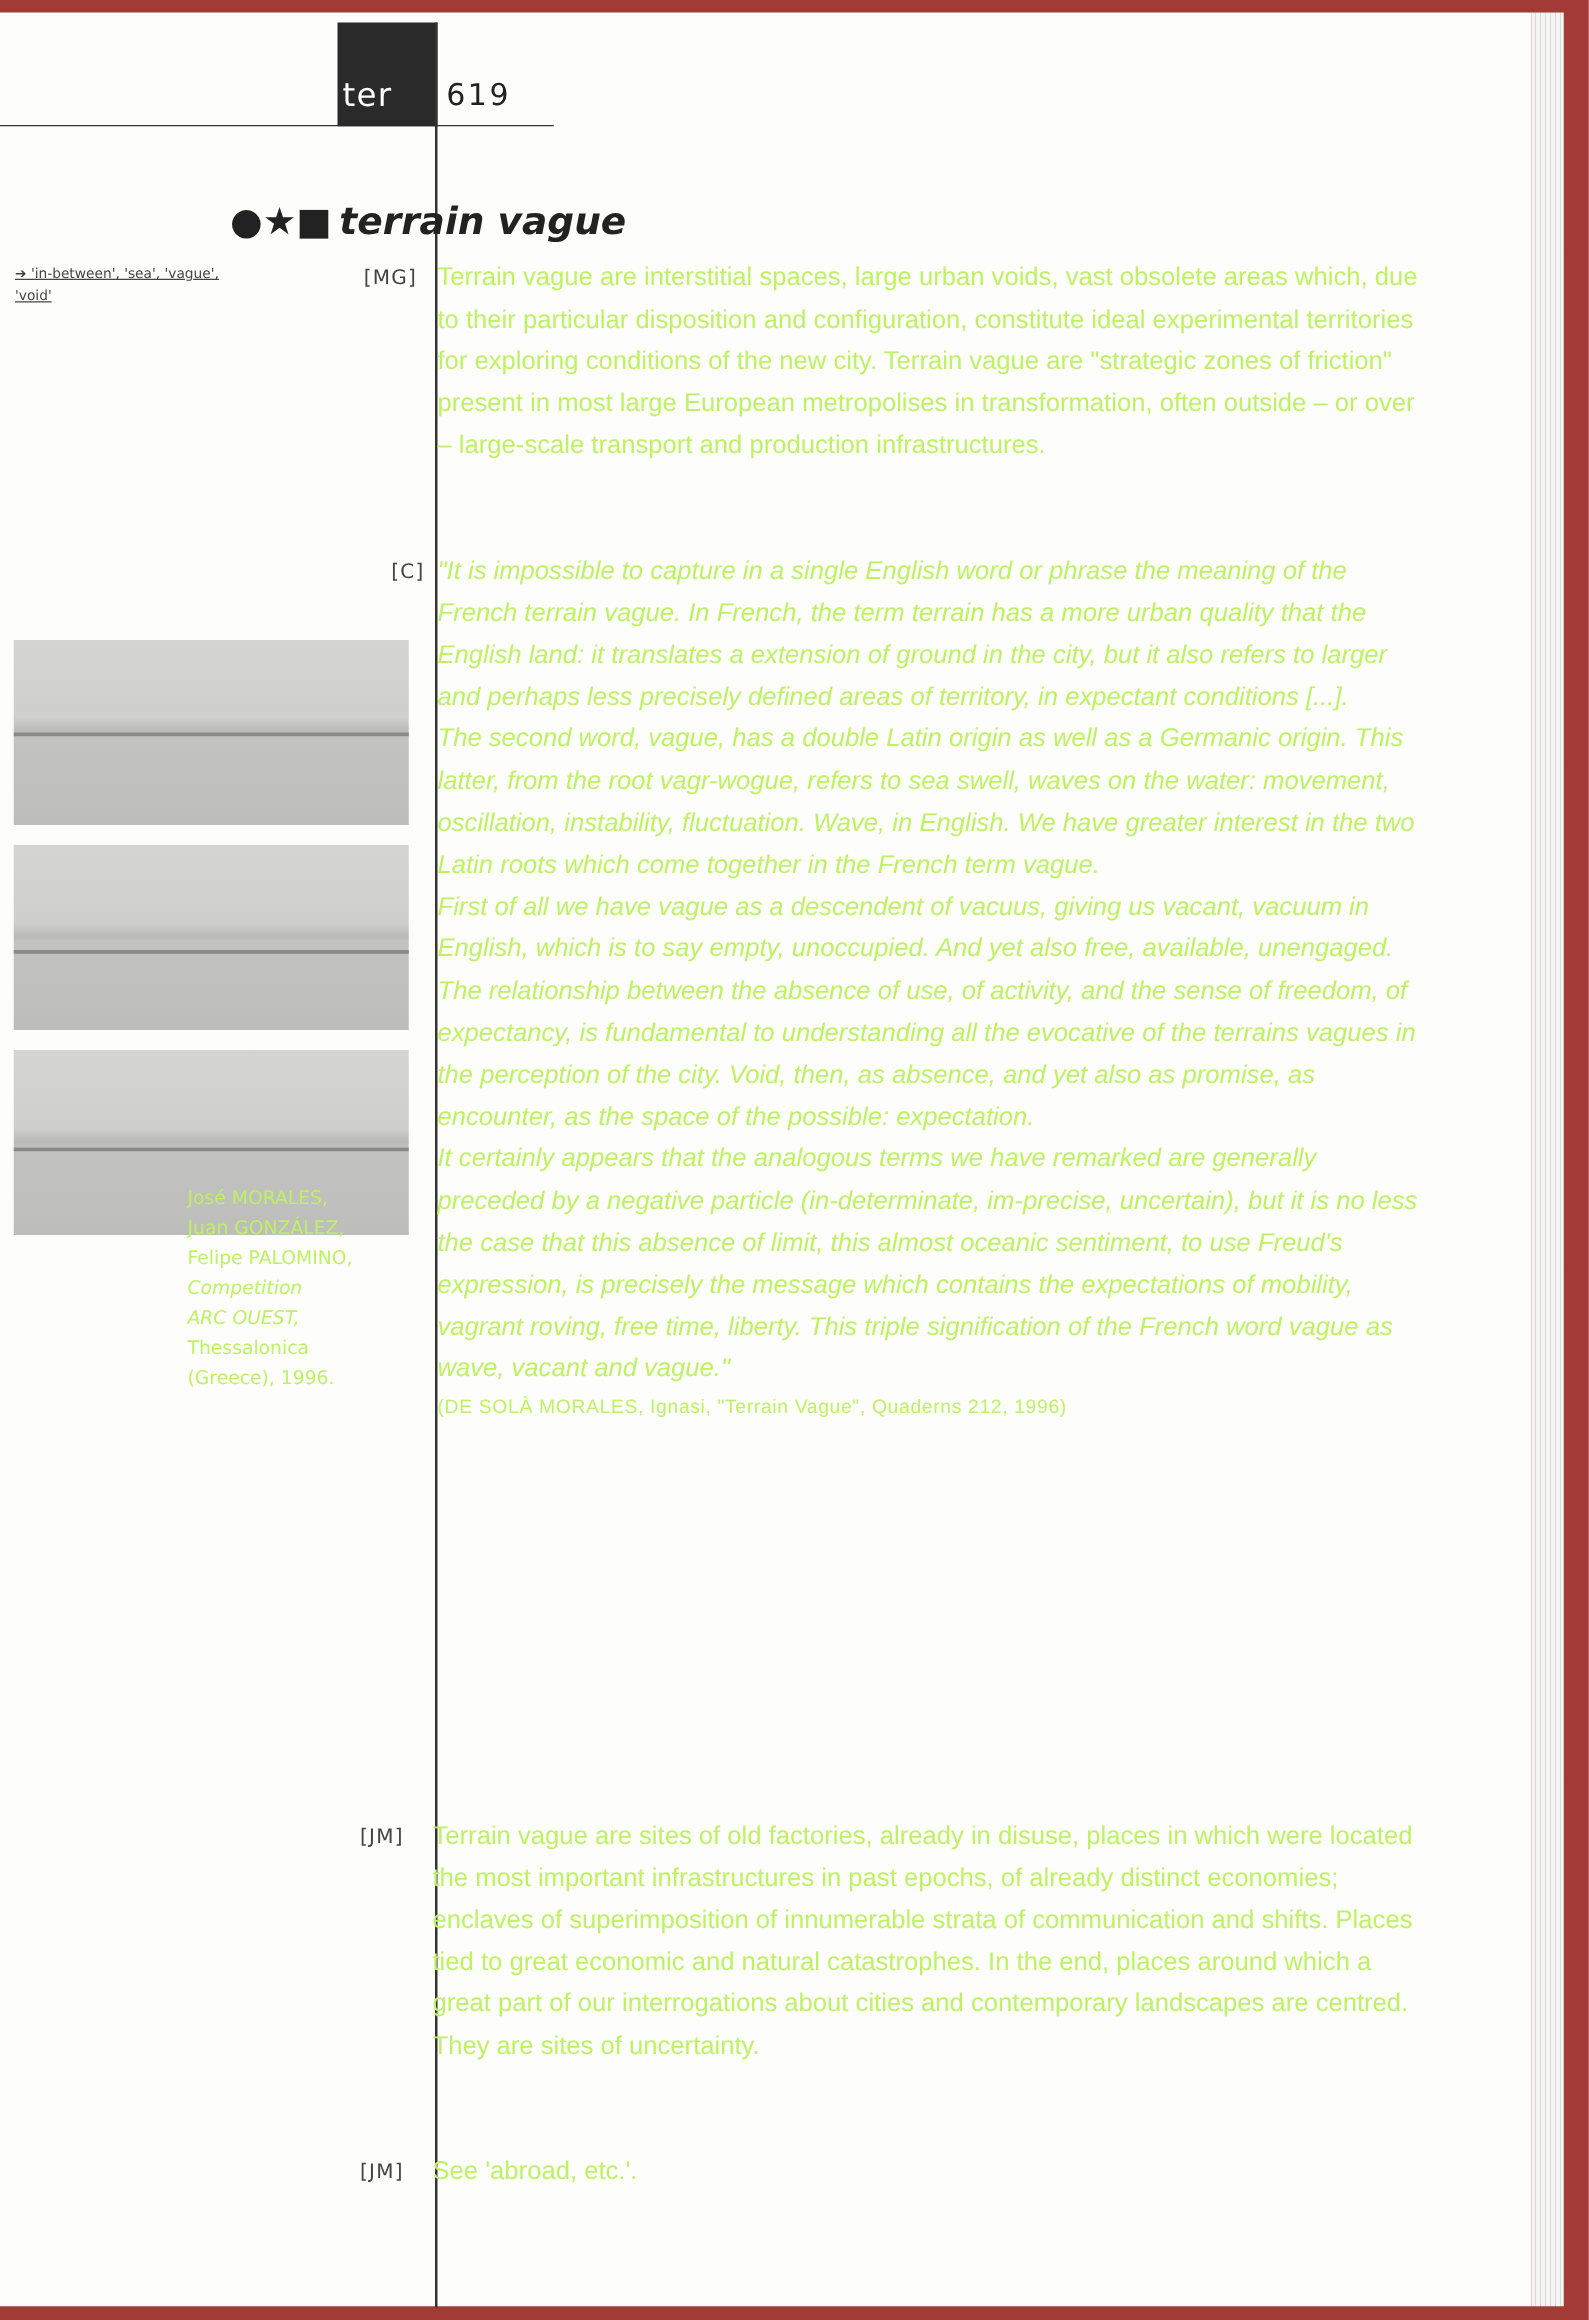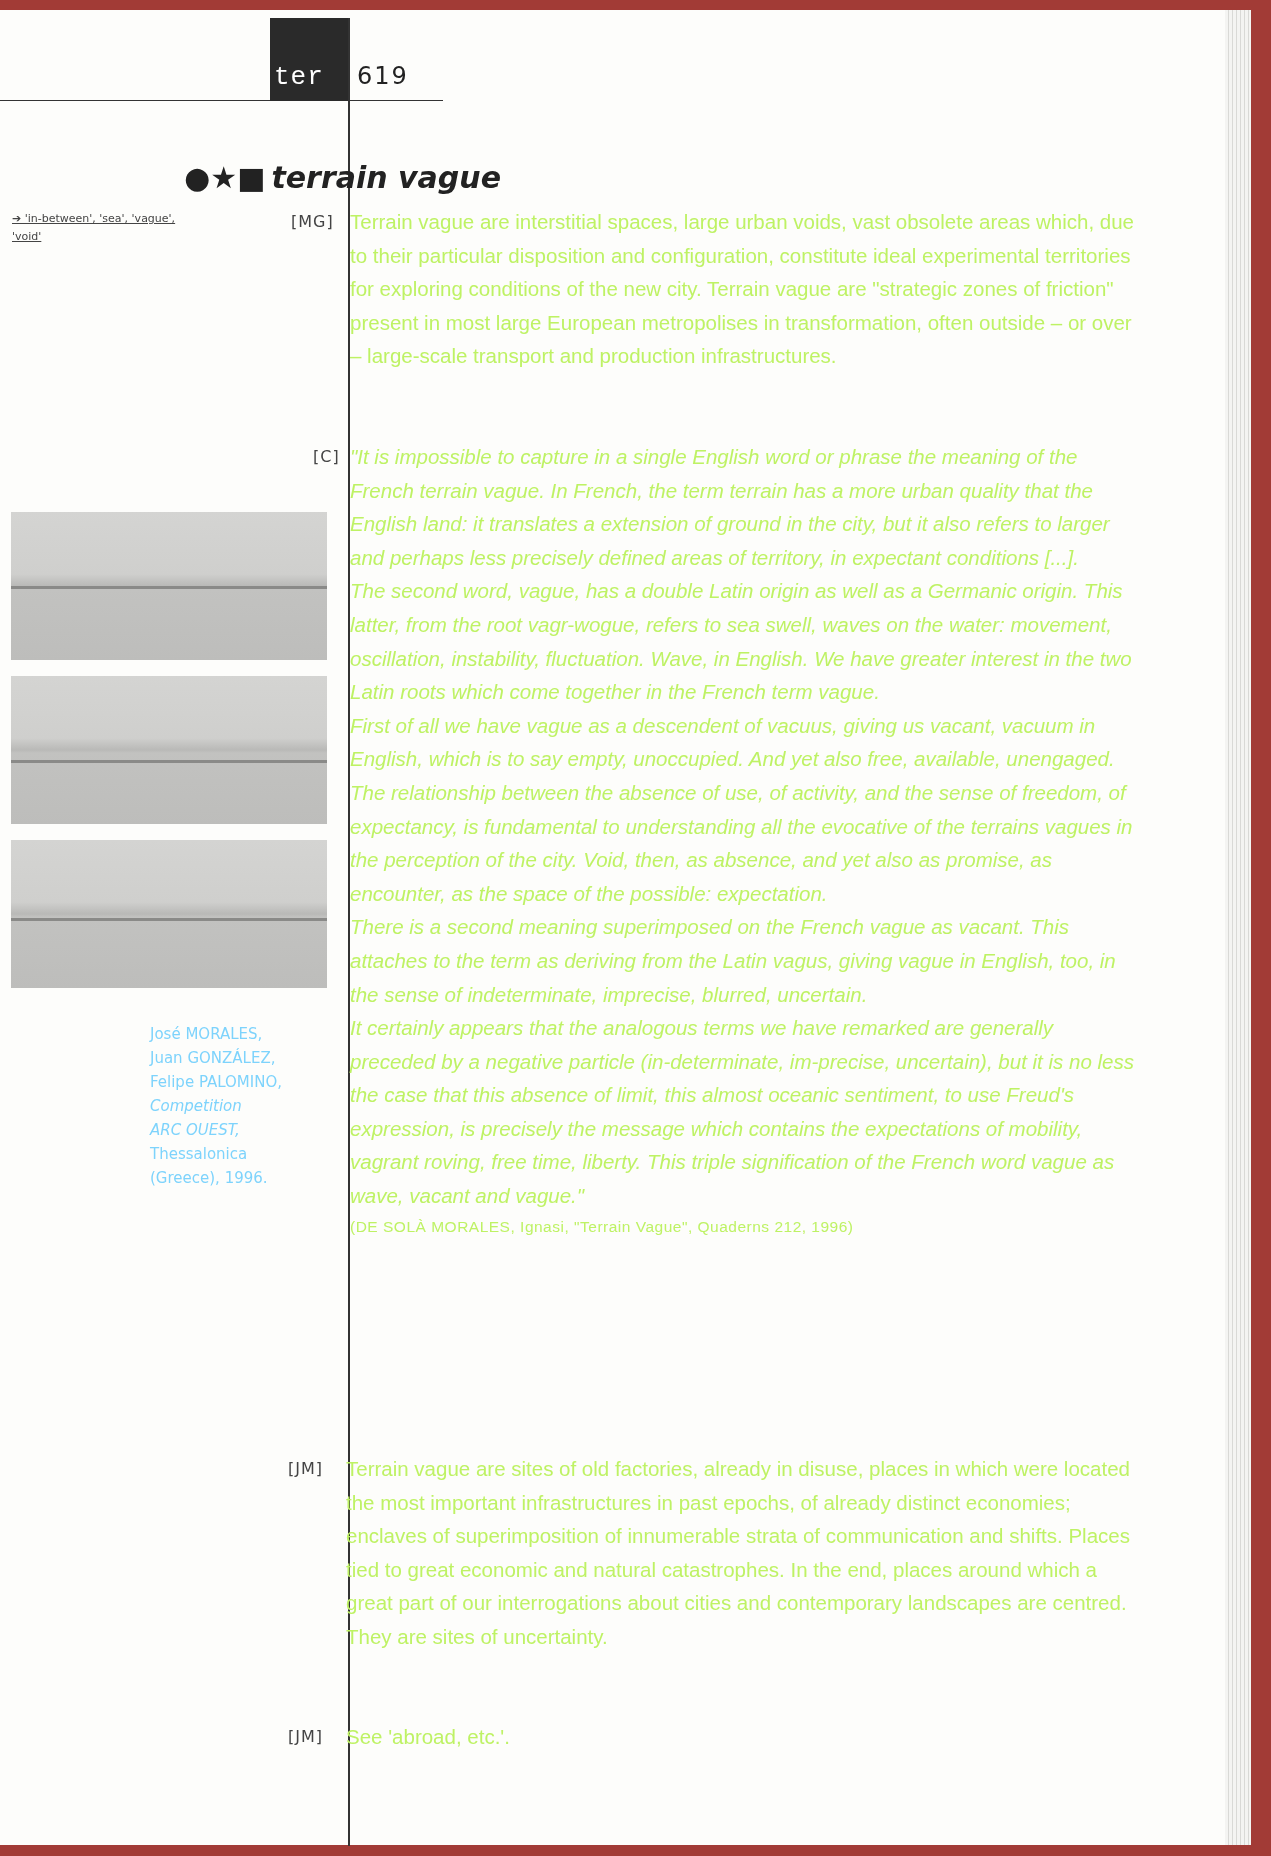--- a/index.html
+++ b/index.html
@@ -2,35 +2,35 @@
 <html><head>
 <meta charset="utf-8">
 <style>
   html, body { margin:0; padding:0; }
   body { width:1271px; height:1856px; background:#a23b36; position:relative; overflow:hidden;
          font-family:"DejaVu Sans", sans-serif; color:#3a3a3a; }
   .page { position:absolute; left:0; top:10px; width:1225px; height:1835px; background:#fdfdfb; }
   .edges { position:absolute; left:1225px; top:10px; width:26px; height:1835px;
            background:repeating-linear-gradient(90deg,#f4f4f2 0,#f4f4f2 3px,#d9d9d6 3px,#d9d9d6 4px); }
   .top-rule { position:absolute; top:100px; left:0; width:443px; height:1px; background:#333; }
-  .tab { position:absolute; left:270px; top:18px; width:80px; height:83px; background:#2a2a2a;font-family:Liberation Mono, monospace; }
+  .tab { position:absolute; left:270px; top:18px; width:80px; height:83px; background:#2a2a2a; }
   .tab span { position:absolute; left:4px; top:44px; color:#fff; font-size:26px; letter-spacing:1px; }
   .page-num { position:absolute; left:357px; top:62px; font-size:24px; letter-spacing:2px; color:#222; }
   .vline { position:absolute; left:348px; top:18px; width:1.5px; height:1828px; background:#333; }
   .title { position:absolute; left:184px; top:160px; font-size:30px; font-weight:bold; font-style:italic; color:#222; }
   .title .sym { font-style:normal; margin-right:6px; }
   .xref { position:absolute; left:12px; top:210px; width:170px; font-size:11px; line-height:18px; color:#444;text-decoration:underline; }
   .tag { position:absolute; font-size:16px; color:#444; letter-spacing:1px;margin-left:12px; }
   .body { position:absolute; left:350px; width:788px; font-family:"Liberation Sans Narrow","Liberation Sans", sans-serif;
           font-size:20.5px; line-height:33.6px; color:#bef264; }
   .cite { font-size:15.5px; letter-spacing:0.5px; line-height:28px; }
   .photo { position:absolute; left:11px; width:316px; height:148px;
            background:linear-gradient(180deg,#d4d4d2 0%,#cfcfcd 42%,#b9b9b7 50%,#c2c2c0 52%,#bdbdbb 100%); }
   .photo .horizon { position:absolute; left:0; right:0; height:3px; background:#8a8a88; }
-  .caption { position:absolute; left:150px; top:1022px; font-size:15px; line-height:24px; color:#7dd3fc; }
+  .caption { position:absolute; left:150px; top:946px; font-size:15px; line-height:24px; color:#bef264; }
 </style>
 </head>
 <body>
 
 <div class="page"></div>
 <div class="edges"></div>
 
 <div class="top-rule"></div>
 <div class="tab">
     <span>ter</span>
@@ -45,21 +45,20 @@
 <div class="xref">➔ 'in-between', 'sea', 'vague', 'void'</div>
 
 <div class="tag" style="left:279px;top:212px;">[MG]</div>
 <div class="body" style="top:205px;">Terrain vague are interstitial spaces, large urban voids, vast obsolete areas which, due to their particular disposition and configuration, constitute ideal experimental territories for exploring conditions of the new city. Terrain vague are "strategic zones of friction" present in most large European metropolises in transformation, often outside – or over – large-scale transport and production infrastructures.</div>
 
 <div class="tag" style="left:301px;top:447px;">[C]</div>
 <div class="body" style="top:440px;font-style:italic;">
   <div>"It is impossible to capture in a single English word or phrase the meaning of the French terrain vague. In French, the term terrain has a more urban quality that the English land: it translates a extension of ground in the city, but it also refers to larger and perhaps less precisely defined areas of territory, in expectant conditions [...].</div>
   <div>The second word, vague, has a double Latin origin as well as a Germanic origin. This latter, from the root vagr-wogue, refers to sea swell, waves on the water: movement, oscillation, instability, fluctuation. Wave, in English. We have greater interest in the two Latin roots which come together in the French term vague.</div>
   <div>First of all we have vague as a descendent of vacuus, giving us vacant, vacuum in English, which is to say empty, unoccupied. And yet also free, available, unengaged. The relationship between the absence of use, of activity, and the sense of freedom, of expectancy, is fundamental to understanding all the evocative of the terrains vagues in the perception of the city. Void, then, as absence, and yet also as promise, as encounter, as the space of the possible: expectation.</div>
-  <div>There is a second meaning superimposed on the French vague as vacant. This attaches to the term as deriving from the Latin vagus, giving vague in English, too, in the sense of indeterminate, imprecise, blurred, uncertain.</div>
   <div>It certainly appears that the analogous terms we have remarked are generally preceded by a negative particle (in-determinate, im-precise, uncertain), but it is no less the case that this absence of limit, this almost oceanic sentiment, to use Freud's expression, is precisely the message which contains the expectations of mobility, vagrant roving, free time, liberty. This triple signification of the French word vague as wave, vacant and vague."</div>
   <div class="cite" style="font-style:normal;">(DE SOLÀ MORALES, Ignasi, "Terrain Vague", Quaderns 212, 1996)</div>
 </div>
 
 <div class="tag" style="left:276px;top:1459px;">[JM]</div>
 <div class="body" style="top:1452px;left:346px;">Terrain vague are sites of old factories, already in disuse, places in which were located the most important infrastructures in past epochs, of already distinct economies; enclaves of superimposition of innumerable strata of communication and shifts. Places tied to great economic and natural catastrophes. In the end, places around which a great part of our interrogations about cities and contemporary landscapes are centred. They are sites of uncertainty.</div>
 
 <div class="tag" style="left:276px;top:1727px;">[JM]</div>
 <div class="body" style="top:1720px;left:346px;">See 'abroad, etc.'.</div>
 

